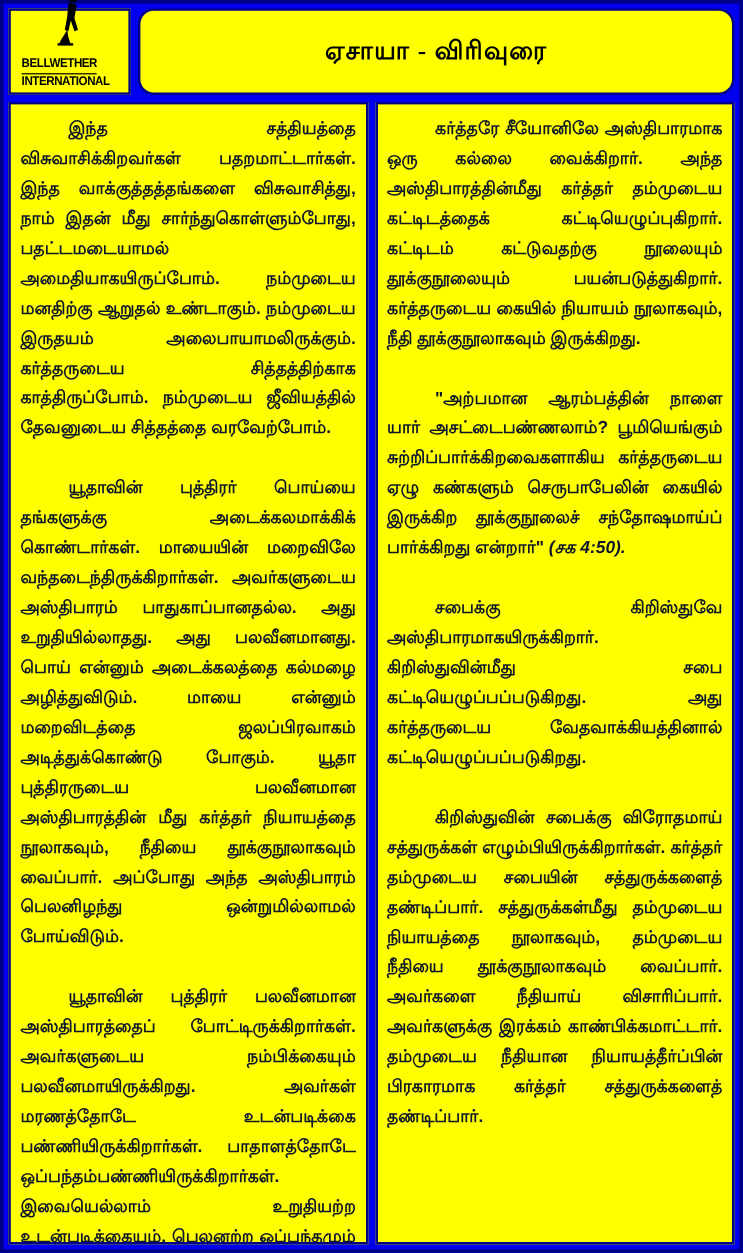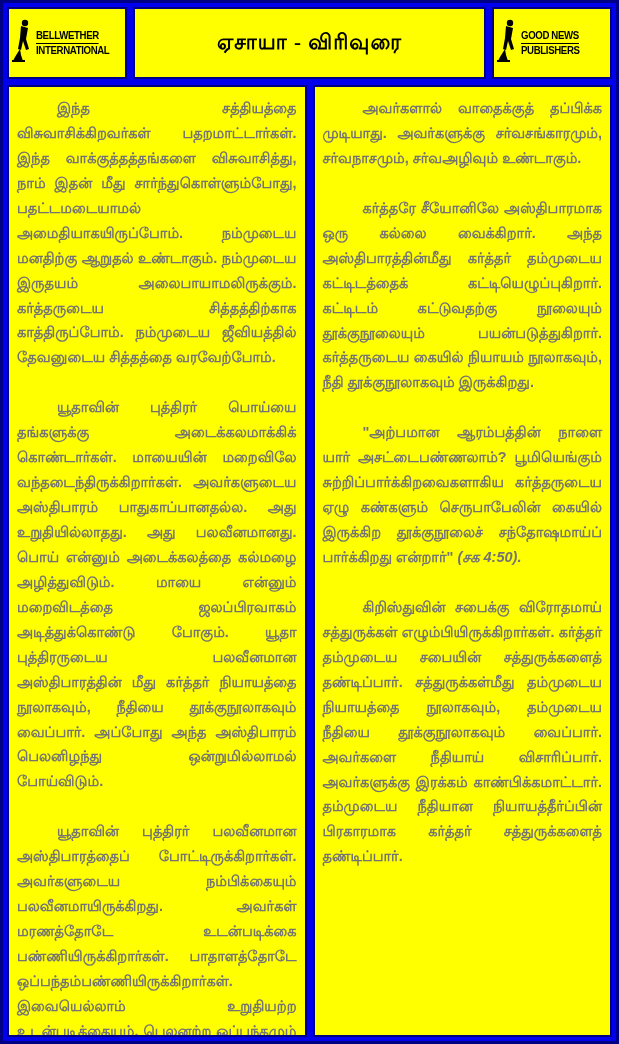--- a/index.html
+++ b/index.html
@@ -19,57 +19,57 @@
   
   .header-row {
     display: flex; gap: 6px; height: 72px; flex: 0 0 auto;
   }
   .ybox {
     background: #FFFF00;
     border: 2px solid #000085;
     box-sizing: border-box;
   }
   .logo-box {
-    width: 120px; display: flex; align-items: center; justify-content: flex-start;
-    gap: 3px; padding: 2px;
+    width: 102px; display: flex; align-items: center; justify-content: flex-end;
+    gap: 3px; padding: 2px; flex-direction: column;
   }
   .logo-figure { flex: 0 0 auto; }
   .logo-text {
     display: flex; flex-direction: column; align-items: flex-start;
     color: #000;
     font-weight: bold;
     font-size: 10.5px;
     line-height: 1.25;
     letter-spacing: -0.4px;
     transform: scaleX(0.92);
     transform-origin: left center;
     white-space: nowrap;
   }
   .logo-text .top-line { border-bottom: 1.5px solid #000; padding-bottom: 1px; }
   .title-box {
     flex: 1; display: flex; 
-    align-items: center; justify-content: center;
+    align-items: center; justify-content: center; border-radius: 13px;
   }
   .title-tamil {
     font-family: "Liberation Serif", "DejaVu Serif", serif;
     font-size: 21px; font-weight: bold; color: #000;
     letter-spacing: 1px;
   }
   .title-english {
     font-family: "Liberation Serif", "DejaVu Serif", serif;
     font-size: 23px; font-weight: bold; color: #000;
     letter-spacing: 3px; margin-top: 4px;
   }
   
   .body-row {
     flex: 1; display: flex; gap: 6px; margin-top: 6px; min-height: 0;
   }
   .text-col {
     flex: 1; padding: 9px 8px 6px 8px; overflow: hidden;
-    color: #737373;
+    color: #0f172a;
   }
   .text-col p {
     margin: 0 0 25px 0;
     font-size: 14.5px;
     font-weight: bold;
     line-height: 1.72;
     text-align: justify;
     text-indent: 40px;
   }
   .text-col p:last-child { margin-bottom: 16px; }
@@ -96,51 +96,35 @@
       <span class="logo-text">
         <span class="top-line">BELLWETHER</span>
         <span>INTERNATIONAL</span>
       </span>
     </div>
 
     <div class="ybox title-box">
       <div class="title-tamil">ஏசாயா - விரிவுரை</div>
     </div>
 
-    <div class="ybox logo-box">
-      <span class="logo-figure">
-        <svg width="22" height="44" viewBox="0 0 22 44">
-          <g fill="#000">
-            <circle cx="14" cy="4" r="3.2"></circle>
-            <path d="M10 7 L17 9 L15 20 L18 30 L15 31 L12 22 L10 31 L7 30 L9 19 Z"></path>
-            <path d="M9 30 L4 38 L2 42 L12 42 L10 36 Z"></path>
-            <rect x="1" y="41" width="13" height="2"></rect>
-          </g>
-        </svg>
-      </span>
-      <span class="logo-text">
-        <span class="top-line">GOOD NEWS</span>
-        <span>PUBLISHERS</span>
-      </span>
-    </div>
 
   </div>
 
   <div class="body-row">
 
     <div class="ybox text-col">
       <p>இந்த சத்தியத்தை விசுவாசிக்கிறவர்கள் பதறமாட்டார்கள். இந்த வாக்குத்தத்தங்களை விசுவாசித்து, நாம் இதன் மீது சார்ந்துகொள்ளும்போது, பதட்டமடையாமல் அமைதியாகயிருப்போம். நம்முடைய மனதிற்கு ஆறுதல் உண்டாகும். நம்முடைய இருதயம் அலைபாயாமலிருக்கும். கர்த்தருடைய சித்தத்திற்காக காத்திருப்போம். நம்முடைய ஜீவியத்தில் தேவனுடைய சித்தத்தை வரவேற்போம்.</p>
       <p>யூதாவின் புத்திரர் பொய்யை தங்களுக்கு அடைக்கலமாக்கிக் கொண்டார்கள். மாயையின் மறைவிலே வந்தடைந்திருக்கிறார்கள். அவர்களுடைய அஸ்திபாரம் பாதுகாப்பானதல்ல. அது உறுதியில்லாதது. அது பலவீனமானது. பொய் என்னும் அடைக்கலத்தை கல்மழை அழித்துவிடும். மாயை என்னும் மறைவிடத்தை ஜலப்பிரவாகம் அடித்துக்கொண்டு போகும். யூதா புத்திரருடைய பலவீனமான அஸ்திபாரத்தின் மீது கர்த்தர் நியாயத்தை நூலாகவும், நீதியை தூக்குநூலாகவும் வைப்பார். அப்போது அந்த அஸ்திபாரம் பெலனிழந்து ஒன்றுமில்லாமல் போய்விடும்.</p>
       <p>யூதாவின் புத்திரர் பலவீனமான அஸ்திபாரத்தைப் போட்டிருக்கிறார்கள். அவர்களுடைய நம்பிக்கையும் பலவீனமாயிருக்கிறது. அவர்கள் மரணத்தோடே உடன்படிக்கை பண்ணியிருக்கிறார்கள். பாதாளத்தோடே ஒப்பந்தம்பண்ணியிருக்கிறார்கள். இவையெல்லாம் உறுதியற்ற உடன்படிக்கையும், பெலனற்ற ஒப்பந்தமும் ஆகும்.</p>
 
     </div>
 
     <div class="ybox text-col">
-      <p>அவர்களால் வாதைக்குத் தப்பிக்க முடியாது. அவர்களுக்கு சர்வசங்காரமும், சர்வநாசமும், சர்வஅழிவும் உண்டாகும்.</p>
       <p>கர்த்தரே சீயோனிலே அஸ்திபாரமாக ஒரு கல்லை வைக்கிறார். அந்த அஸ்திபாரத்தின்மீது கர்த்தர் தம்முடைய கட்டிடத்தைக் கட்டியெழுப்புகிறார். கட்டிடம் கட்டுவதற்கு நூலையும் தூக்குநூலையும் பயன்படுத்துகிறார். கர்த்தருடைய கையில் நியாயம் நூலாகவும், நீதி தூக்குநூலாகவும் இருக்கிறது.</p>
       <p><span>"அற்பமான ஆரம்பத்தின் நாளை யார் அசட்டைபண்ணலாம்? பூமியெங்கும் சுற்றிப்பார்க்கிறவைகளாகிய கர்த்தருடைய ஏழு கண்களும் செருபாபேலின் கையில் இருக்கிற தூக்குநூலைச் சந்தோஷமாய்ப் பார்க்கிறது என்றார்" </span><span class="verse-ref">(சக 4:50).</span></p>
+      <p>சபைக்கு கிறிஸ்துவே அஸ்திபாரமாகயிருக்கிறார். கிறிஸ்துவின்மீது சபை கட்டியெழுப்பப்படுகிறது. அது கர்த்தருடைய வேதவாக்கியத்தினால் கட்டியெழுப்பப்படுகிறது.</p>
       <p>கிறிஸ்துவின் சபைக்கு விரோதமாய் சத்துருக்கள் எழும்பியிருக்கிறார்கள். கர்த்தர் தம்முடைய சபையின் சத்துருக்களைத் தண்டிப்பார். சத்துருக்கள்மீது தம்முடைய நியாயத்தை நூலாகவும், தம்முடைய நீதியை தூக்குநூலாகவும் வைப்பார். அவர்களை நீதியாய் விசாரிப்பார். அவர்களுக்கு இரக்கம் காண்பிக்கமாட்டார். தம்முடைய நீதியான நியாயத்தீர்ப்பின் பிரகாரமாக கர்த்தர் சத்துருக்களைத் தண்டிப்பார்.</p>
 
     </div>
 
   </div>
 
 </div>
 
 </body></html>

